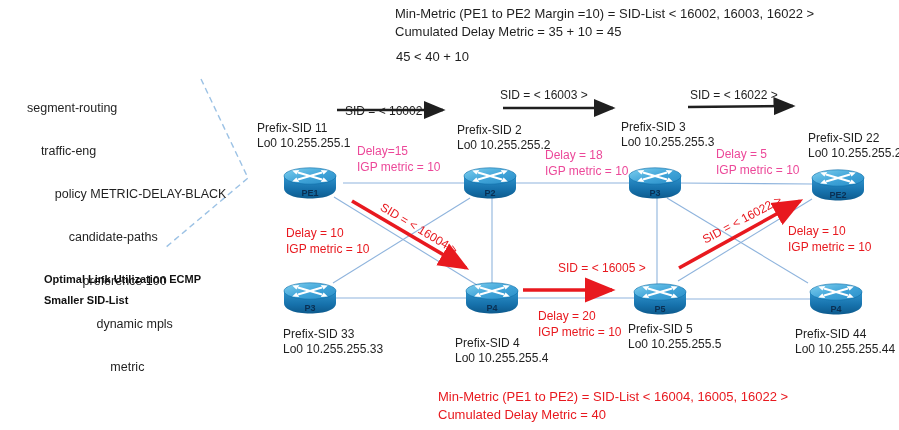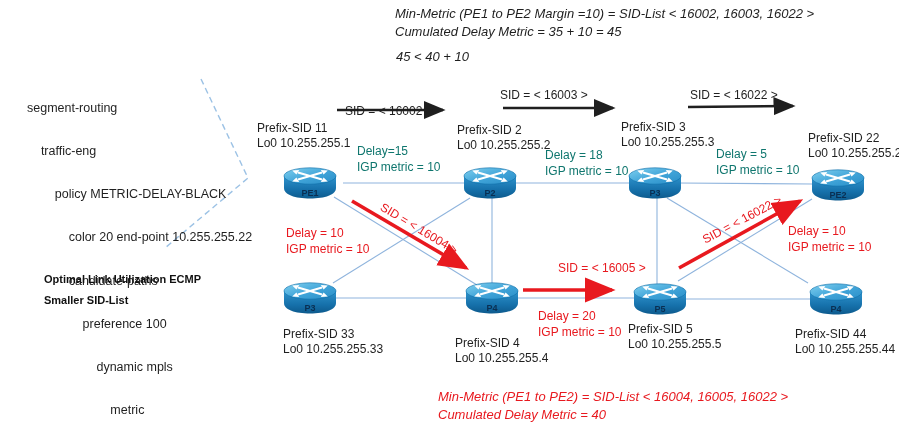--- a/index.html
+++ b/index.html
@@ -1,25 +1,25 @@
 <!DOCTYPE html>
 <html><head>
 <meta charset="utf-8">
 <style>
   html,body{margin:0;padding:0;background:#ffffff;}
   #canvas{position:relative;width:899px;height:430px;background:#ffffff;overflow:hidden;
           font-family:"Liberation Sans",sans-serif;color:#1f1f1f;}
   svg.layer{position:absolute;left:0;top:0;z-index:1;}
-  .txt{position:absolute;z-index:3;font-size:12px;line-height:16px;white-space:nowrap;color:#0f766e;}
+  .txt{position:absolute;z-index:3;font-size:12px;line-height:16px;white-space:nowrap;color:#ec4899;}
   .red{color:#e8191f;}
   .config{position:absolute;left:27px;top:72px;z-index:3;font-size:12.5px;line-height:14.4px;
           white-space:pre;color:#1f1f1f;}
   .headline{position:absolute;left:44px;top:269px;z-index:3;font-size:11px;line-height:21px;
             font-weight:bold;color:#111;white-space:nowrap;}
-  .note{position:absolute;z-index:3;font-size:13px;line-height:17.5px;font-style:italic;white-space:nowrap;}
+  .note{position:absolute;z-index:3;font-size:13px;line-height:17.5px;white-space:nowrap;}
   .plabel{position:absolute;z-index:3;font-size:12px;line-height:14.5px;white-space:nowrap;color:#1f1f1f;}
   .router{position:absolute;z-index:2;width:54px;height:33px;}
   .sidlbl{position:absolute;z-index:3;font-size:12px;white-space:nowrap;}
   .rot{transform-origin:left top;}
 </style>
 </head>
 <body>
 
 <div id="canvas">
 
@@ -87,21 +87,20 @@
       <line x1="679" y1="268" x2="800" y2="201" marker-end="url(#mRed)"></line>
     </g>
 
     <polyline points="201,79 248,178 165,248" fill="none" stroke="#9cc2e5" stroke-width="1.4" stroke-dasharray="6,4"></polyline>
   </svg>
 
   <div class="config">
     <div>segment-routing</div>
     <div>    traffic-eng</div>
     <div>        policy METRIC-DELAY-BLACK</div>
-    <div>            color 20 end-point 10.255.255.22</div>
     <div>            candidate-paths</div>
     <div>                preference 100</div>
     <div>                    dynamic mpls</div>
     <div>                        metric</div>
     
     
   </div>
 
   <div class="headline">
     <div>Optimal Link Utilization ECMP</div>

